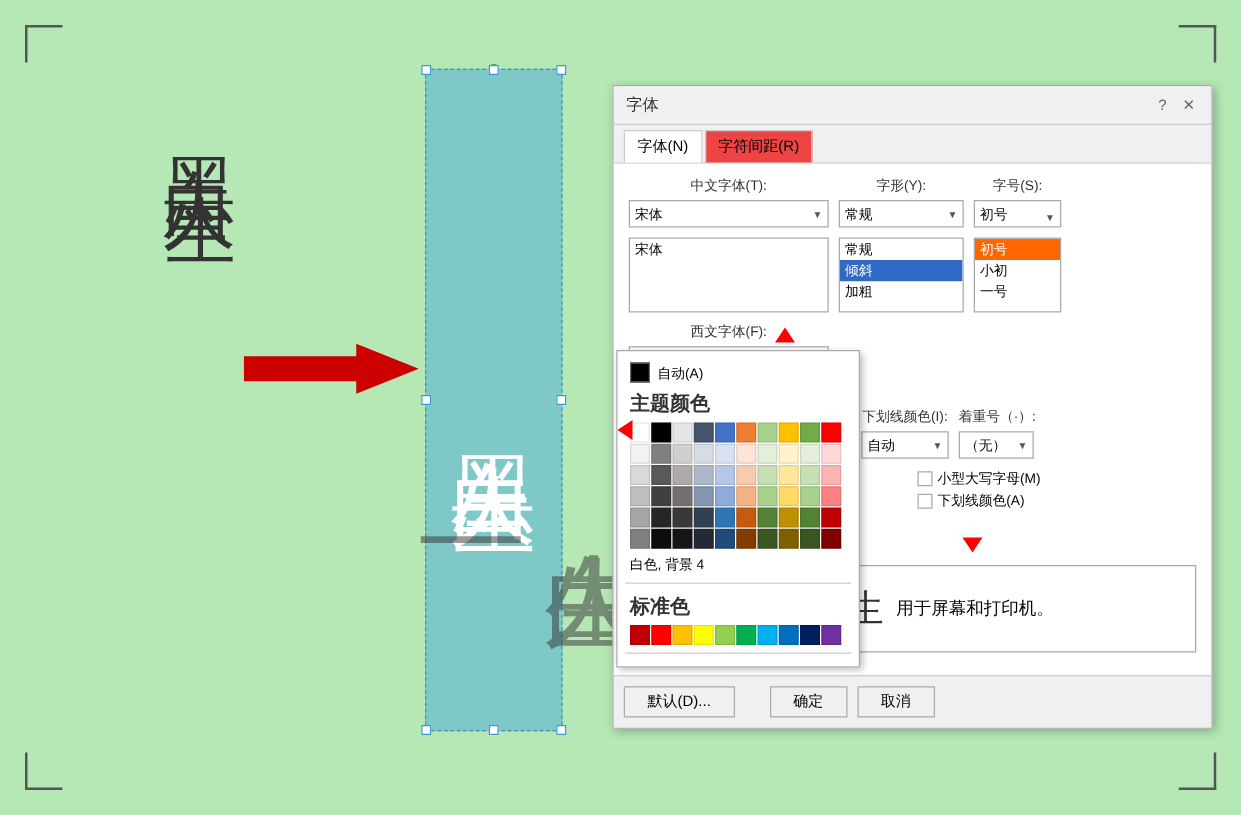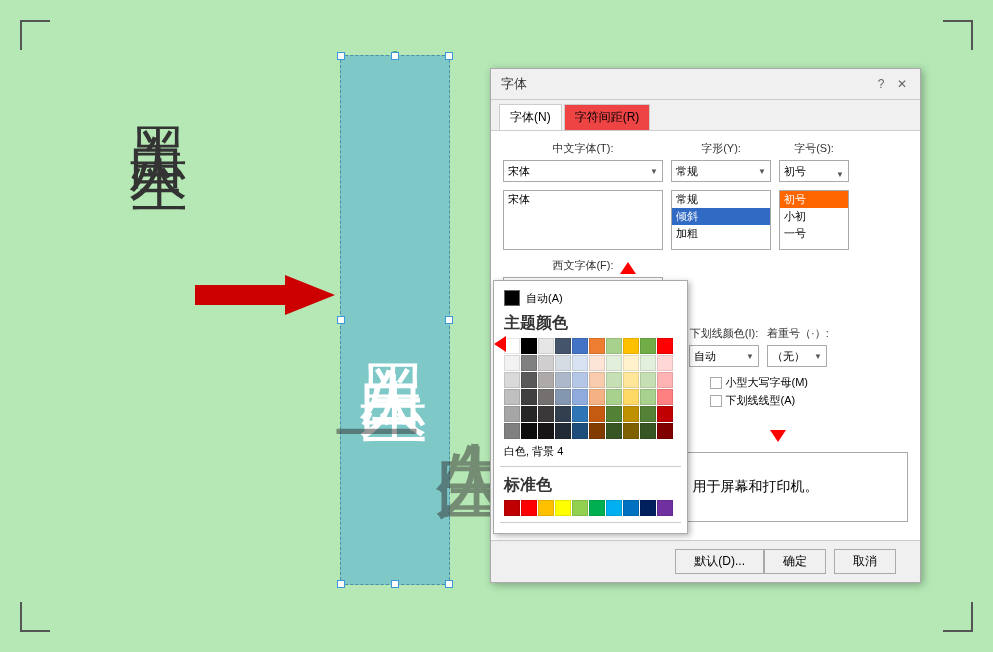--- a/index.html
+++ b/index.html
@@ -113,21 +113,21 @@
       color: #333;
       opacity: 0.5;
       z-index: 0;
     }
 
     
     .font-dialog {
       position: absolute;
       top: 68px;
       left: 490px;
-      width: 431px;
+      width: 480px;
       background: #f0f0f0;
       border: 1px solid #aaa;
       box-shadow: 2px 2px 8px rgba(0,0,0,0.3);
       z-index: 100;
       font-size: 12px;
       font-family: 'Microsoft YaHei', Arial, sans-serif;
     }
 
     .dialog-titlebar {
       background: #f0f0f0;
@@ -291,25 +291,26 @@
       overflow: hidden;
     }
 
     .preview-text {
       font-size: 30px;
       color: #333;
     }
 
     .dialog-footer {
       display: flex;
-      justify-content: flex-end;
-      align-items: center;
-      padding: 8px 24px;
+      justify-content: flex-start;
+      align-items: center;
+      padding: 8px 8px;
       border-top: 1px solid #ccc;
       background: #f0f0f0;
+      gap: 28px;
     }
 
     .footer-btn {
       padding: 3px 18px;
       border: 1px solid #aaa;
       background: #f0f0f0;
       font-size: 12px;
       cursor: pointer;
       font-family: 'Microsoft YaHei', Arial, sans-serif;
     }
@@ -567,21 +568,21 @@
         </div>
       </div>
       <div class="form-group" style="flex:1;">
         <div class="checkbox-group">
           <div class="checkbox-item">
             <div class="checkbox-box"></div>
             <span>小型大写字母(M)</span>
           </div>
           <div class="checkbox-item">
             <div class="checkbox-box"></div>
-            <span>下划线线型(A)</span>
+            <span>下划线颜色(A)</span>
           </div>
         </div>
       </div>
     </div>
 
     <div class="preview-box">
       <span class="preview-text">白人生</span>
       <span style="font-size:14px; margin-left:10px;">用于屏幕和打印机。</span>
     </div>
   </div>

